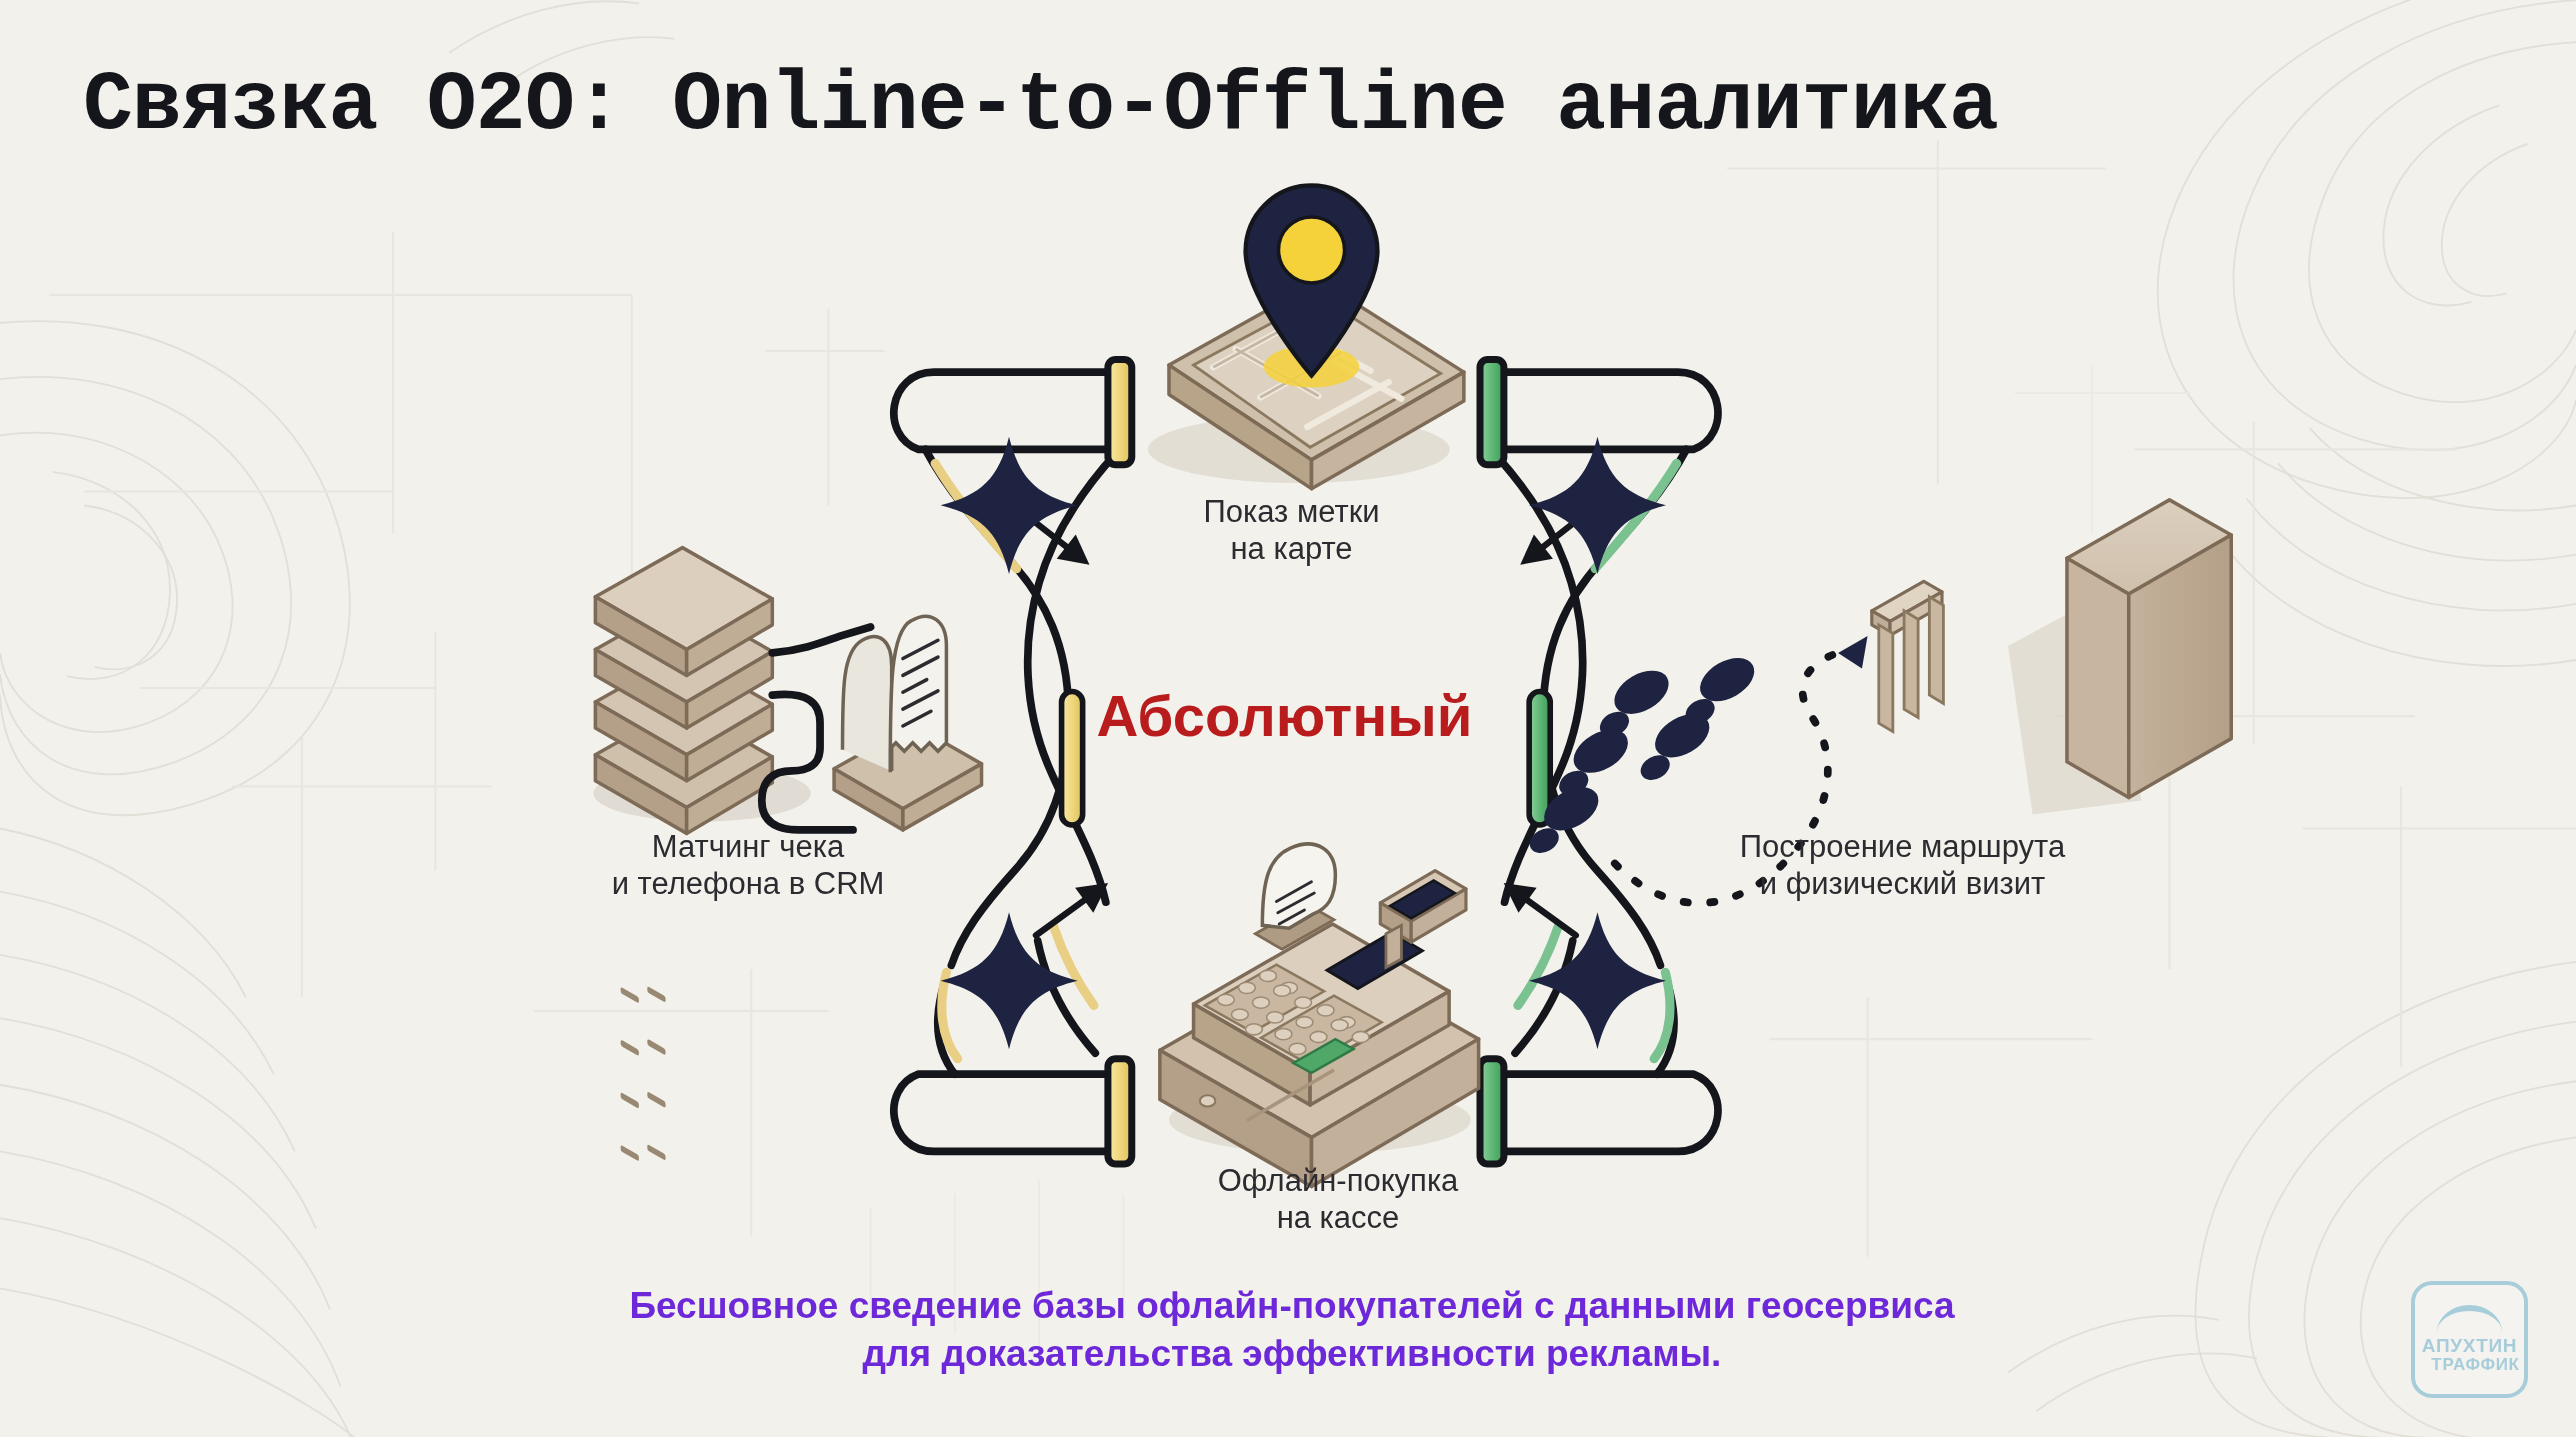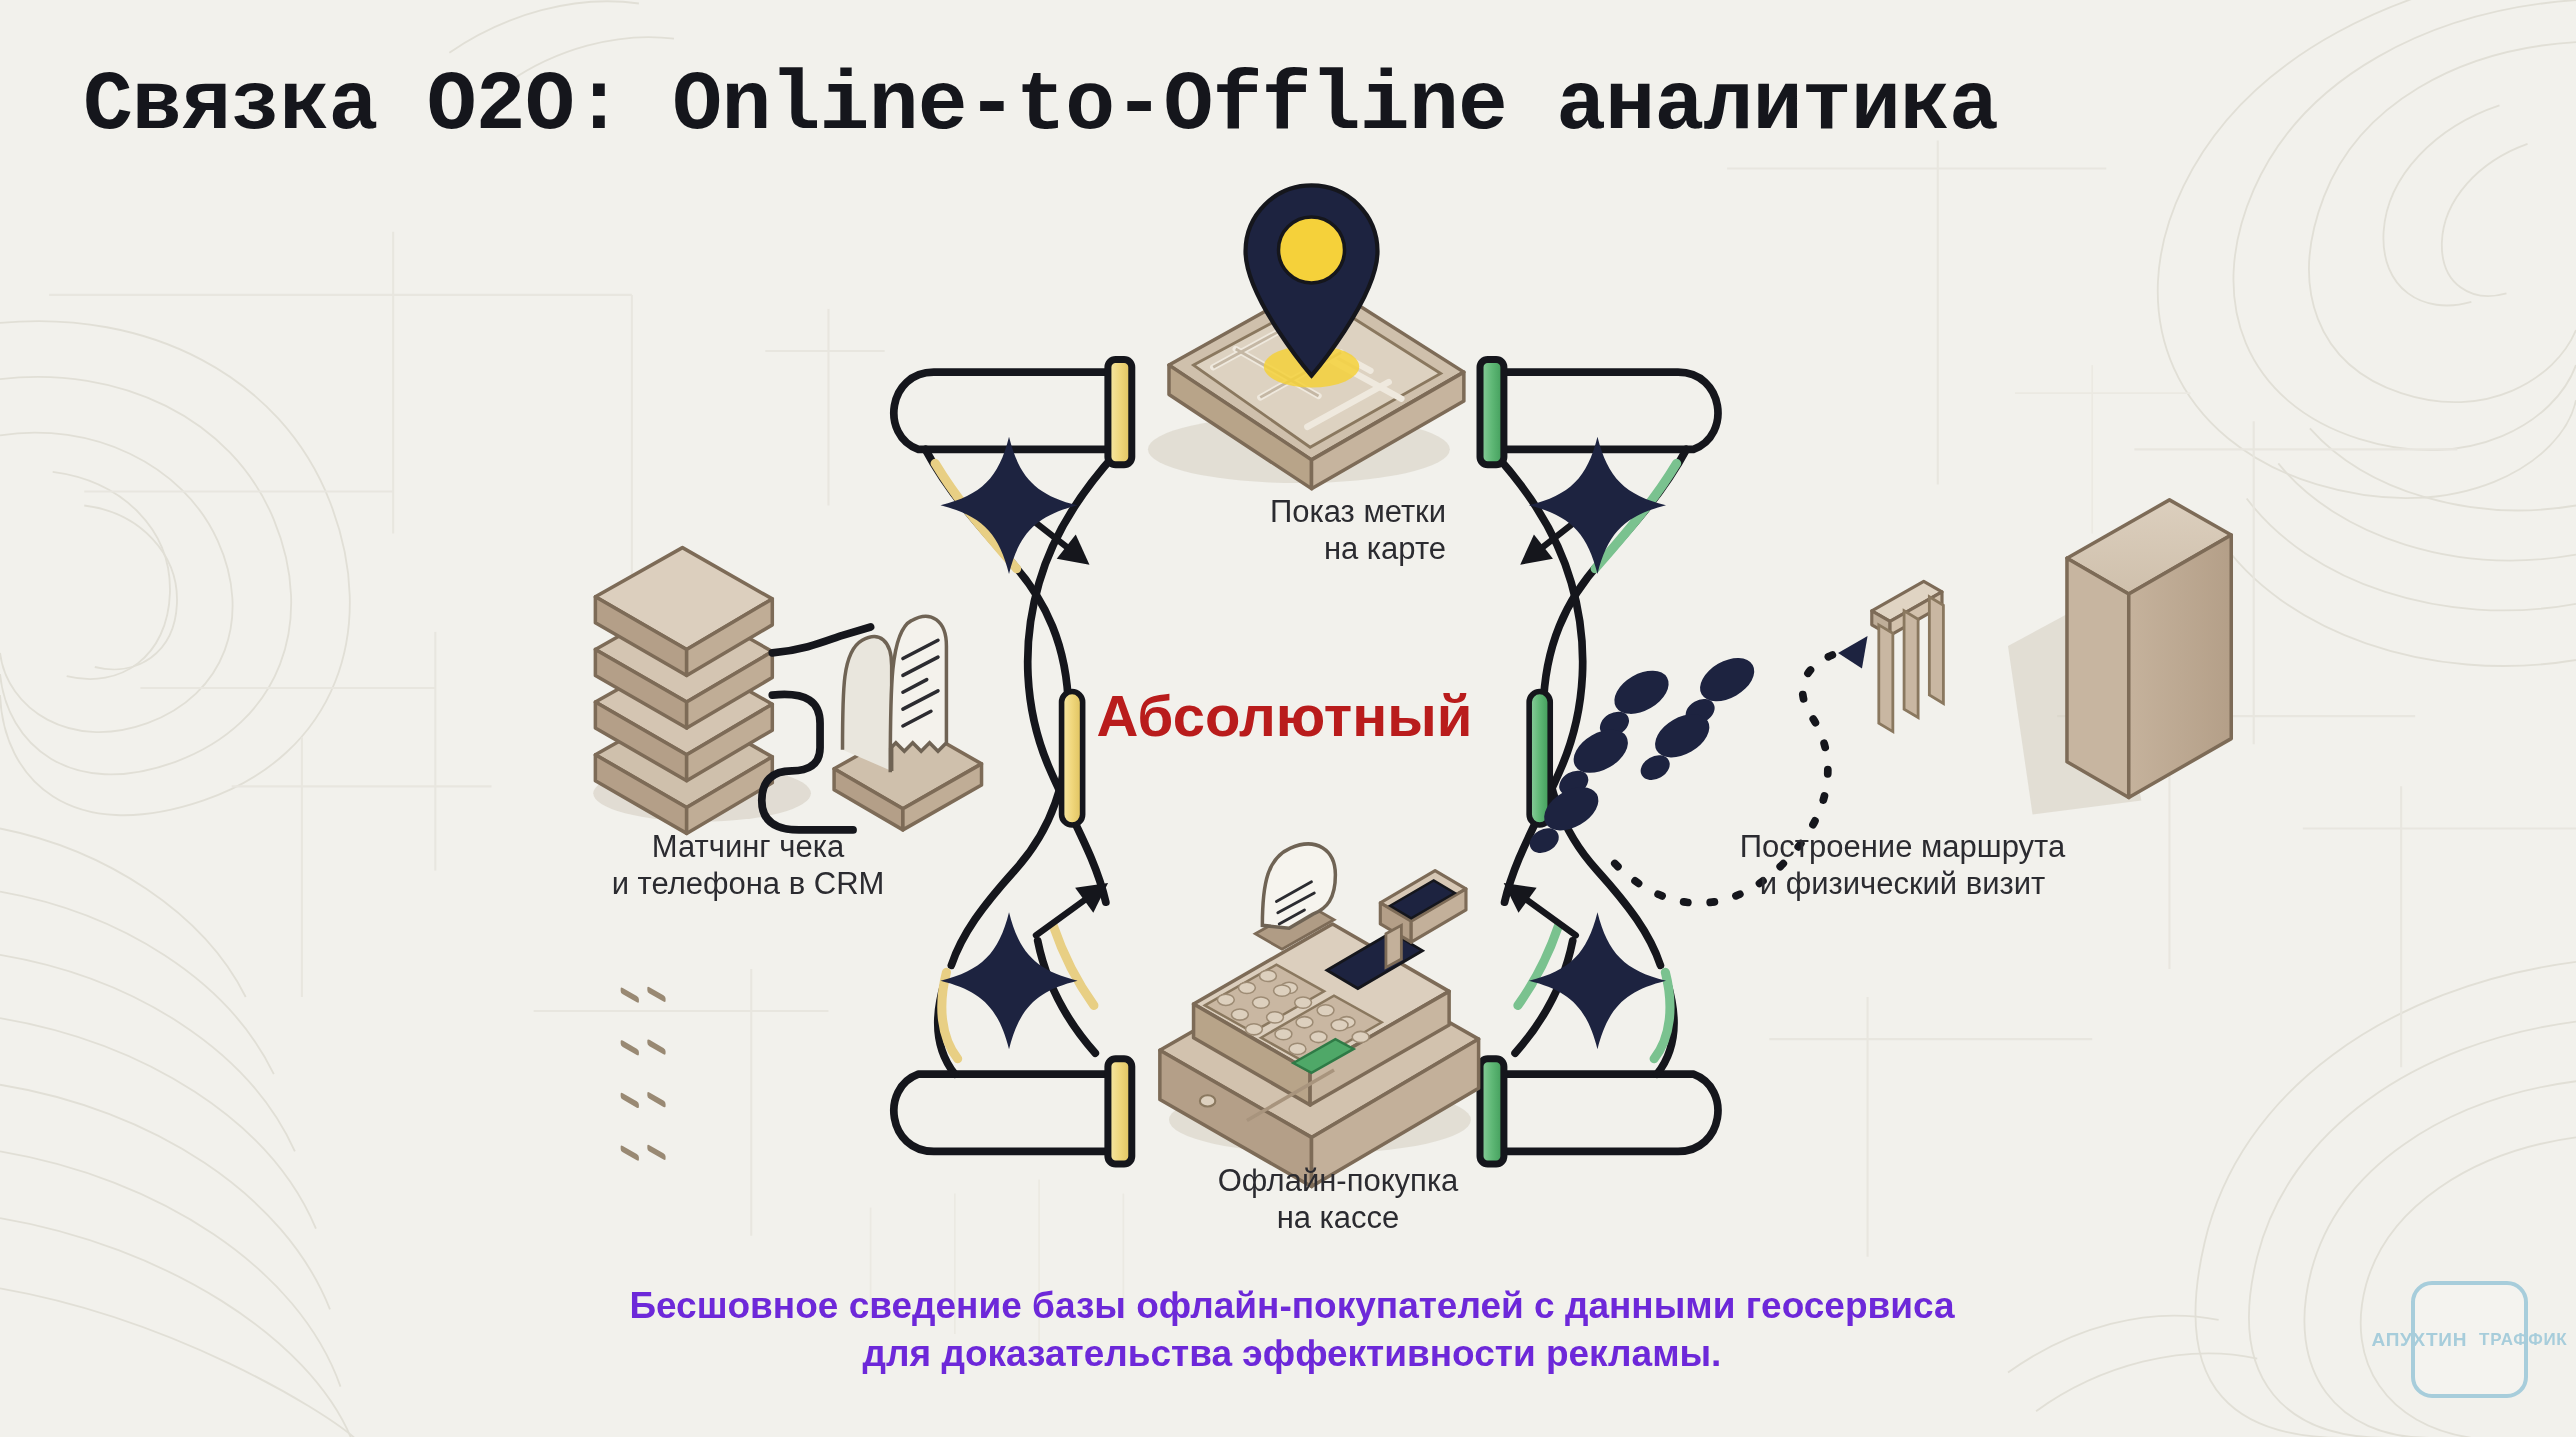--- a/index.html
+++ b/index.html
@@ -28,40 +28,40 @@
     text-align:center;color:#b91c1c;
     font-size:58px;font-weight:bold;line-height:1.06;
   }
 
   
   .caption{
     position:absolute;text-align:center;color:#2b2b30;
     font-size:31px;font-weight:400;line-height:1.2;
     white-space:pre-line;
   }
-  #cap-map{left:1137px;top:493px;width:309px;text-align:right;}
+  #cap-map{left:1137px;top:493px;width:309px;}
   #cap-crm{left:583px;top:828px;width:330px;}
   #cap-route{left:1678px;top:828px;width:449px;}
   #cap-pos{left:1173px;top:1162px;width:330px;}
 
   
   #bottom-caption{
     position:absolute;left:302px;top:1282px;width:1980px;
     text-align:center;color:#6d28d9;
     font-size:37px;font-weight:bold;line-height:1.3;
     white-space:pre-line;
   }
 
   
   #logo{
     position:absolute;left:2411px;top:1281px;
     width:117px;height:117px;
     border:4.9px solid #a7cddb;border-radius:21px;
     box-sizing:border-box;
-    display:flex;flex-direction:row;
+    display:flex;flex-direction:column;
     align-items:center;justify-content:center;
     background:rgba(255,255,255,0.18);
   }
   #logo .arc{
     width:65px;height:21px;margin-bottom:3.5px;
     border-top:6.3px solid #a7cddb;border-radius:50%/100% 100% 0 0;
   }
   #logo .l1{color:#a7cddb;font-size:19px;font-weight:bold;letter-spacing:0.7px;line-height:1.05;}
   #logo .l2{color:#a7cddb;font-size:17px;font-weight:bold;letter-spacing:0.7px;line-height:1.05;margin-left:12px;}
 </style>

